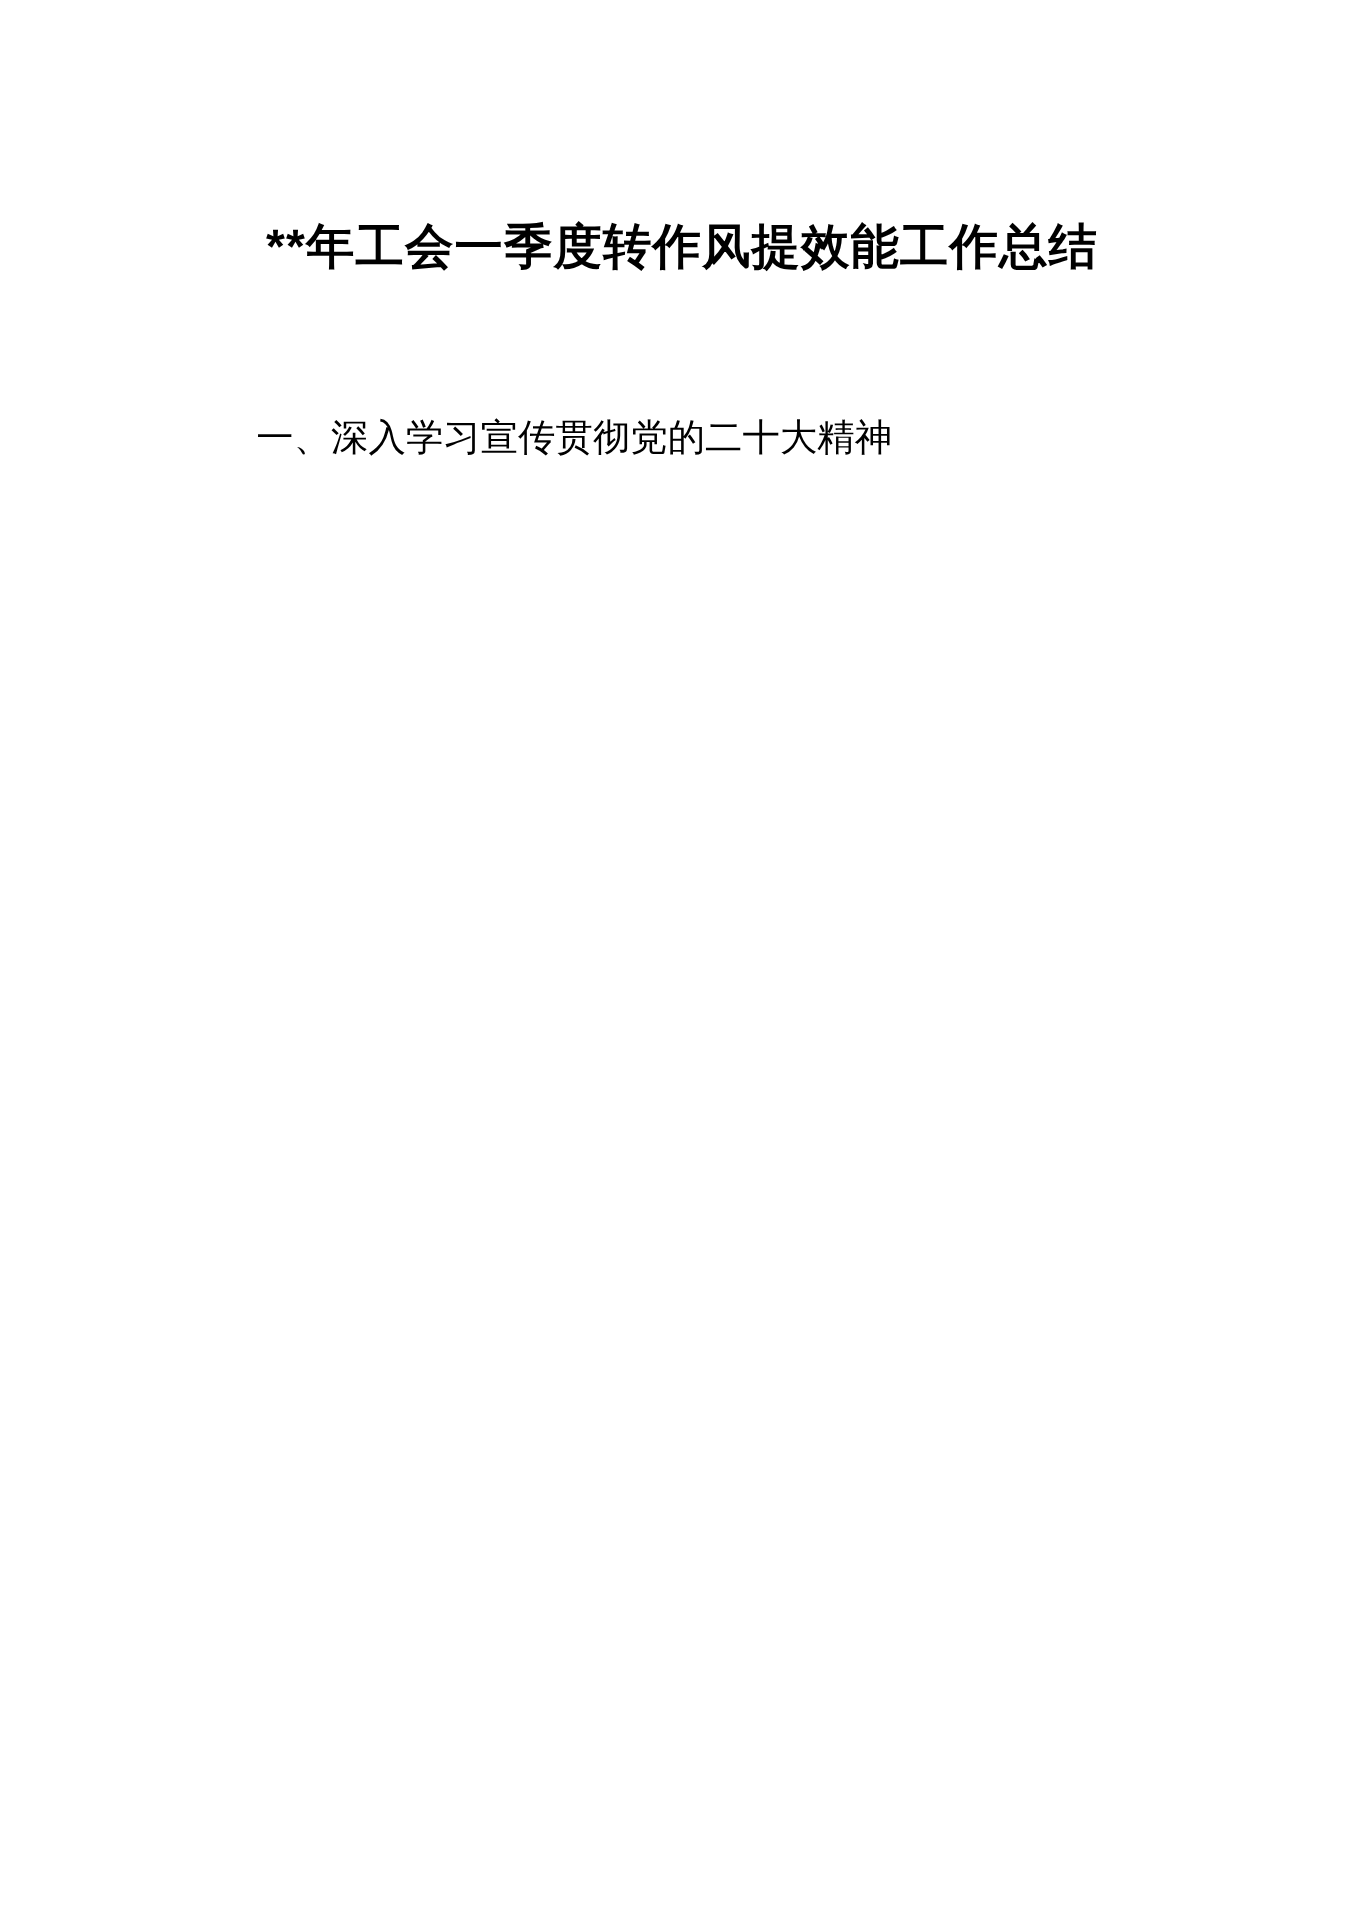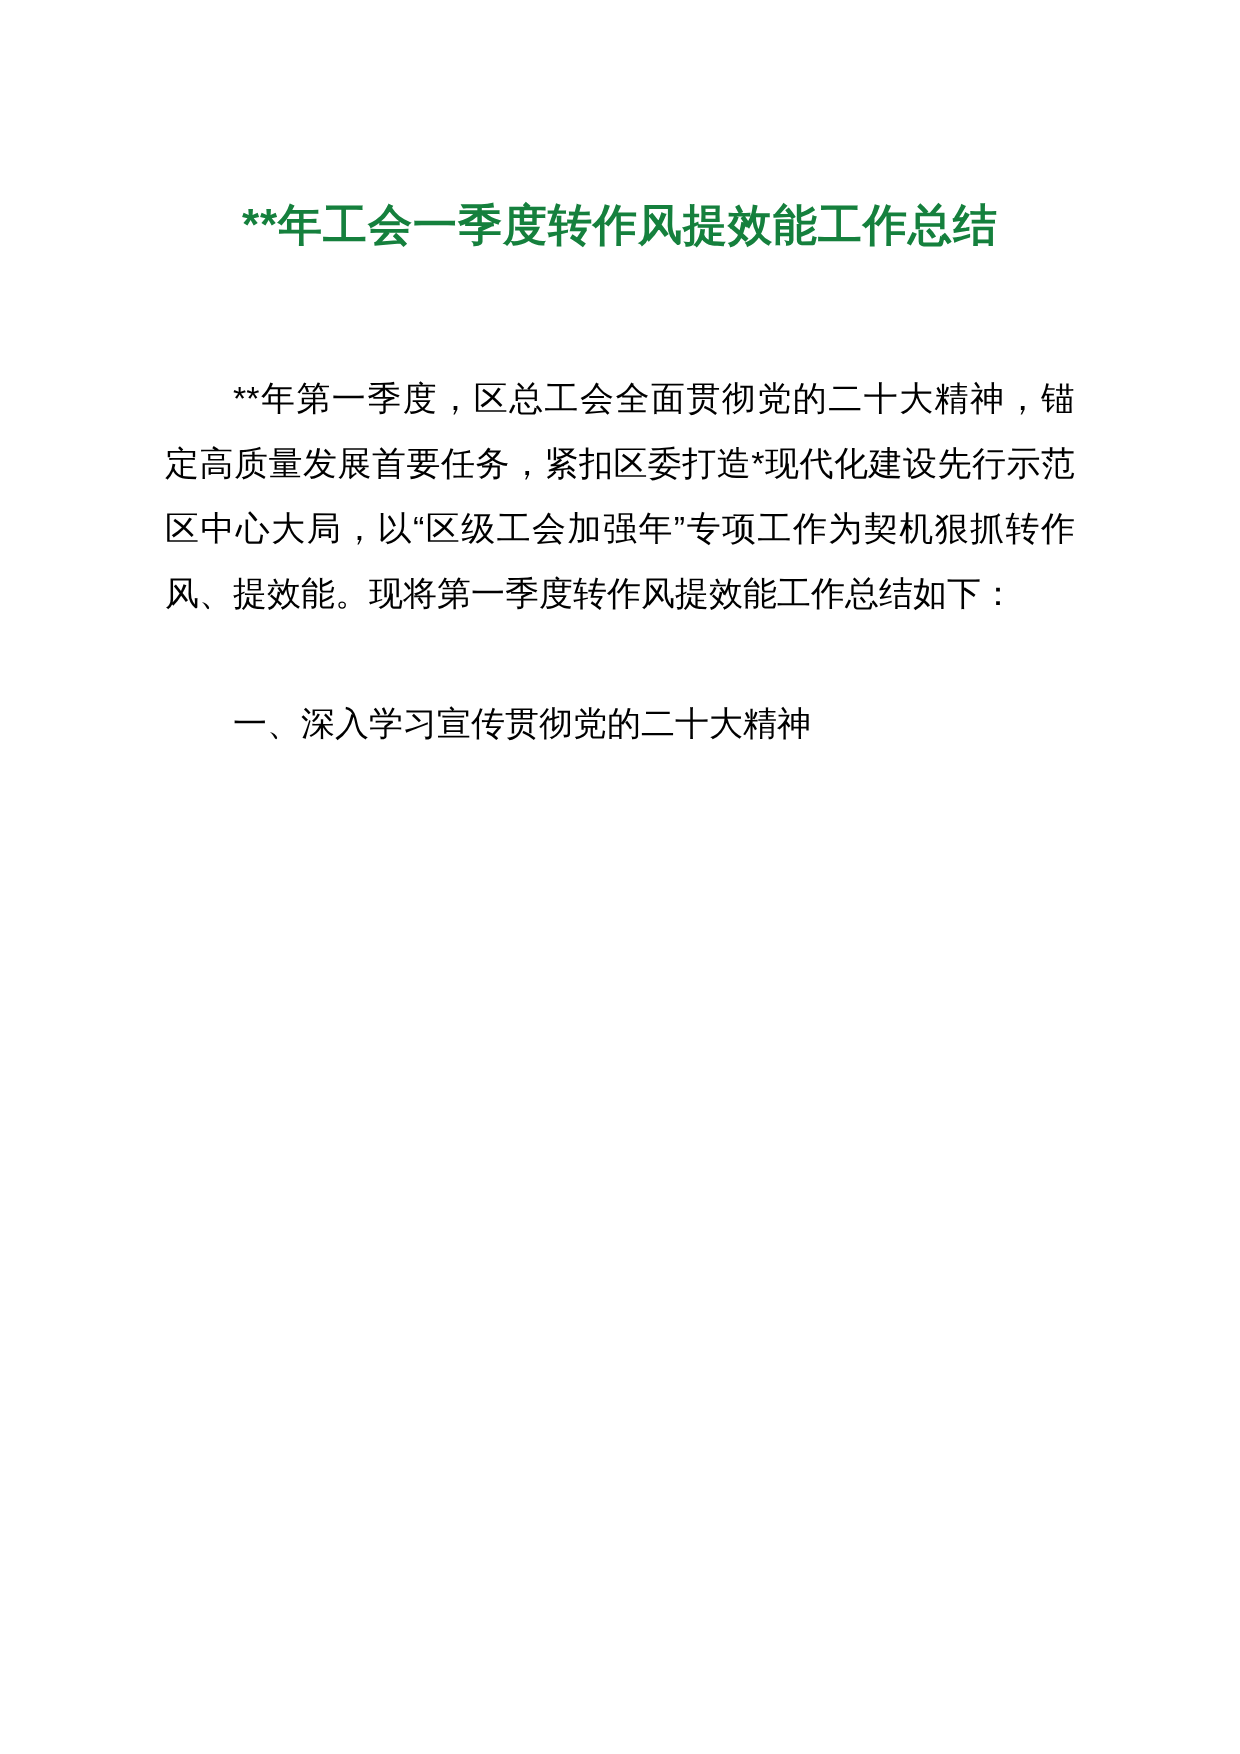--- a/index.html
+++ b/index.html
@@ -19,21 +19,21 @@
     font-family: "Liberation Sans", "DejaVu Sans", sans-serif;
     color: #000000;
   }
   .doc-title {
     margin: 0 0 112px 0;
     font-size: 44px;
     line-height: 58px;
     font-weight: 900;
     text-align: center;
     letter-spacing: 1px;
-    color: #15803d;
+    color: #000000;
   }
   .para {
     margin: 0;
     font-size: 34px;
     line-height: 65px;
     text-align: justify;
     text-justify: inter-character;
     text-indent: 2em;
     font-weight: 400;
     color: #000000;
@@ -41,17 +41,16 @@
   .para + .para {
     margin-top: 65px;
   }
 </style>
 </head>
 <body>
 
 <div class="page">
   <h1 class="doc-title">**年工会一季度转作风提效能工作总结</h1>
 
-  <p class="para">**年第一季度，区总工会全面贯彻党的二十大精神，锚定高质量发展首要任务，紧扣区委打造*现代化建设先行示范区中心大局，以“区级工会加强年”专项工作为契机狠抓转作风、提效能。现将第一季度转作风提效能工作总结如下：</p>
 
   <p class="para">一、深入学习宣传贯彻党的二十大精神</p>
 
 </div>
 
 </body></html>

